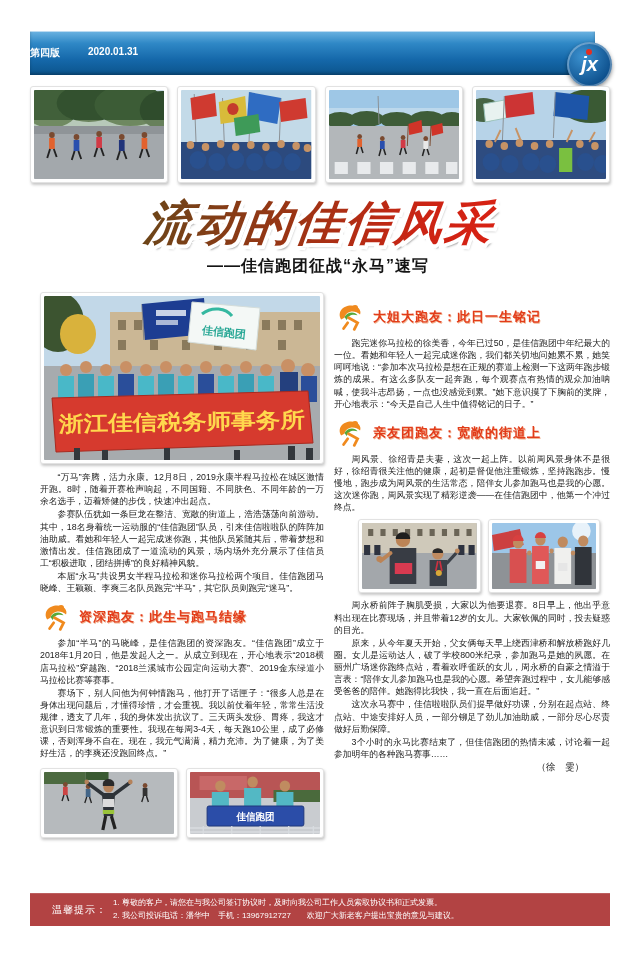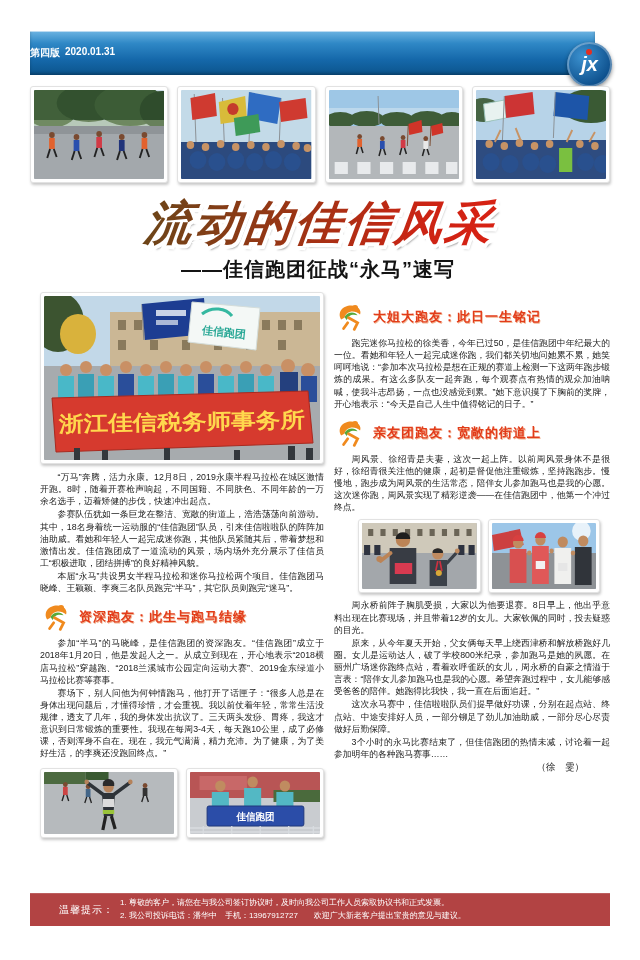--- a/index.html
+++ b/index.html
@@ -8,21 +8,21 @@
   .page{position:absolute;inset:0;background:#fff;}
 
   
   .masthead{position:absolute;left:30px;top:31px;width:565px;height:44px;
     background:linear-gradient(180deg,#6db4e2 0%,#2f88c6 28%,#1568aa 65%,#0b548c 100%);
     box-shadow:inset 0 1px 0 rgba(255,255,255,.55), inset 0 -2px 3px rgba(0,0,0,.25);
     display:flex;align-items:center;justify-content:space-between;color:#fff;}
   .mast-left{display:flex;align-items:baseline;gap:12px;padding-left:16px;}
   .mast-cn{font-size:21px;letter-spacing:4px;font-weight:600;}
   .mast-en{font-size:19px;font-weight:400;}
-  .mast-right{display:flex;gap:5px;padding-right:30px;font-size:10px;font-weight:bold;}
+  .mast-right{display:flex;gap:28px;padding-right:30px;font-size:10px;font-weight:bold;}
   .logo{position:absolute;left:567px;top:42px;width:45px;height:45px;border-radius:50%;
     background:radial-gradient(circle at 35% 32%,#3c92d0,#0d4f8c 72%);
     box-shadow:0 2px 4px rgba(0,0,0,.45), inset 0 0 0 2px rgba(255,255,255,.3);
     display:flex;align-items:center;justify-content:center;}
   .logo-txt{color:#fff;font-weight:900;font-style:italic;font-size:20px;letter-spacing:0;}
   .logo-dot{position:absolute;top:7px;left:19px;width:6px;height:6px;border-radius:50%;background:#e33022;}
 
   
   .photo-strip{position:absolute;left:30px;top:86px;width:580px;display:flex;gap:9px;}
   .photo{background:#fff;border:1px solid #e2e2e2;border-radius:3px;
@@ -33,40 +33,40 @@
   
   .title-stack{position:absolute;left:0;right:0;top:192px;height:64px;text-align:center;
     transform:skewX(-7deg);}
   .title-layer{position:absolute;left:0;right:0;top:0;font-size:47px;font-weight:900;
     font-style:italic;letter-spacing:3px;white-space:nowrap;}
   .title-outline{-webkit-text-stroke:8px #ffffff;color:#fff;
     text-shadow:3px 4px 2px rgba(70,70,70,.5);}
   .title-fill{background:linear-gradient(95deg,#46501e 2%,#6e4418 24%,#9c3414 46%,#cc2414 66%,#e81e12 92%);
     -webkit-background-clip:text;background-clip:text;color:transparent;}
   .subtitle{position:absolute;left:0;right:4px;top:256px;text-align:center;
-    font-size:20px;font-weight:bold;color:#141414;letter-spacing:1px;}
+    font-size:16px;font-weight:bold;color:#141414;letter-spacing:1px;}
 
   
   .col-left{position:absolute;left:40px;top:292px;width:284px;}
   .col-right{position:absolute;left:334px;top:294px;width:276px;}
   .para{font-size:8.8px;line-height:1.38;text-align:justify;text-indent:2em;
     color:#1b1b1b;margin:0 0 1px 0;}
   .sec-head{display:flex;align-items:center;gap:7px;margin:9px 0 6px 2px;}
   .sec-head-txt{font-size:13px;font-weight:800;color:#e23c1a;letter-spacing:1px;
     text-shadow:0.7px 0.7px 0 #f2b694;}
   .main-photo{margin-bottom:7px;}
   .photo-row{display:flex;gap:8px;margin:8px 0 0 0;}
   .photo-row .photo{flex:1;}
   .photo-row-r{display:flex;gap:7px;margin:6px 10px 6px 24px;}
   .byline{text-align:right;font-size:9.5px;color:#1b1b1b;padding-right:26px;margin-top:0;}
 
   
   .footer{position:absolute;left:30px;top:893px;width:580px;height:33px;background:#b24343;
     color:#fff;display:flex;align-items:center;box-shadow:inset 0 1px 0 rgba(255,255,255,.15);}
-  .footer-label{margin-left:29px;font-size:10px;letter-spacing:1px;white-space:nowrap;}
+  .footer-label{margin-left:22px;font-size:10px;letter-spacing:1px;white-space:nowrap;}
   .footer-lines{margin-left:6px;font-size:8px;line-height:1.55;}
 </style>
 </head>
 <body>
 
 <div class="page">
 
   <div class="masthead">
     <div class="mast-right">
       <span>第四版</span>

